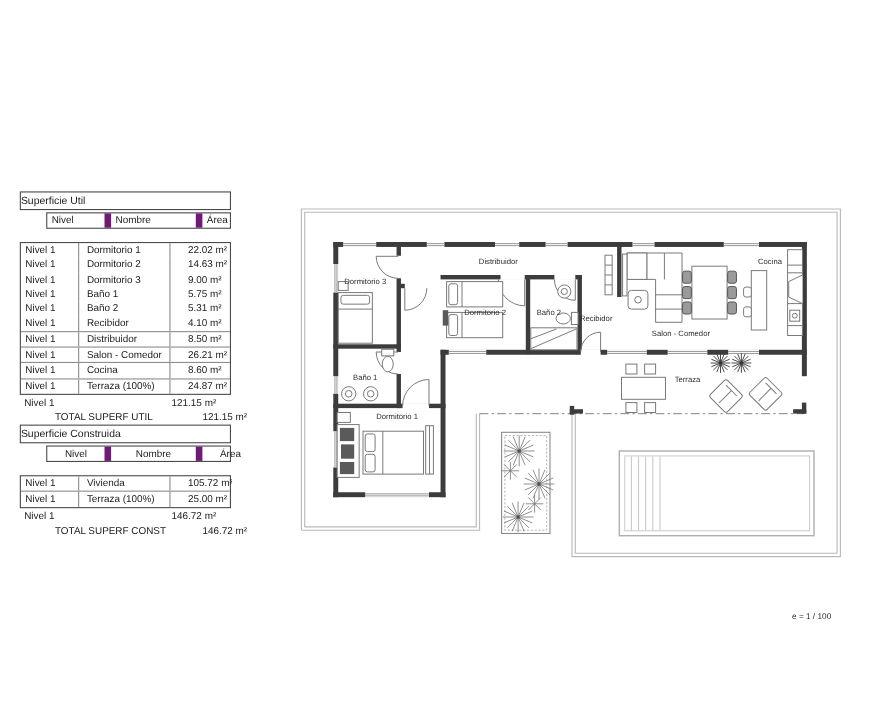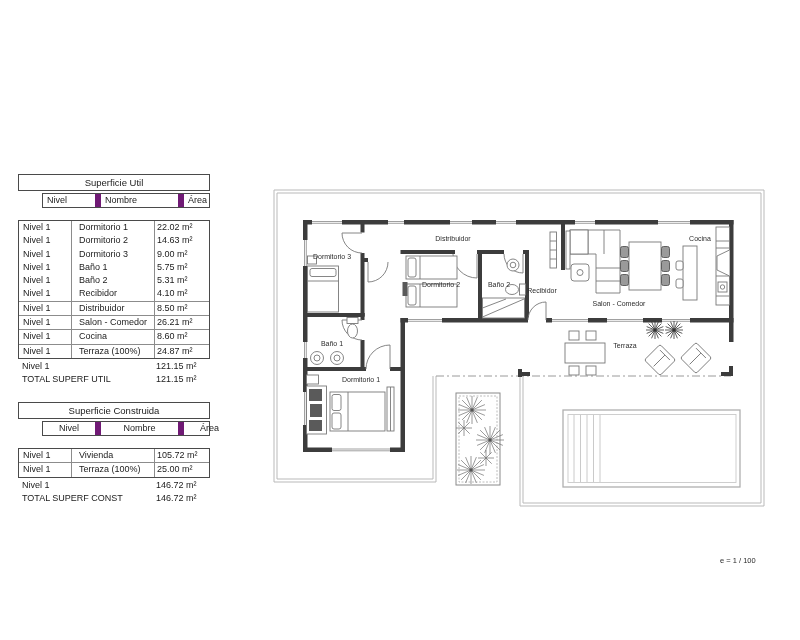--- a/index.html
+++ b/index.html
@@ -2,37 +2,37 @@
 <html><head>
 <meta charset="utf-8">
 <style>
   html,body{margin:0;padding:0;background:#fff;}
   body{width:800px;height:640px;font-family:"Liberation Sans",sans-serif;}
   .canvas{position:relative;width:800px;height:640px;background:#fff;overflow:hidden;}
   svg{position:absolute;left:0;top:0;}
 
   
   .stable{position:absolute;width:192px;font-size:9px;color:#1b1b1b;}
-  .t-title{border:1px solid #4a4a4a;height:15px;line-height:15px;text-align:center;font-size:9.5px;}
+  .t-title{border:1px solid #4a4a4a;height:15px;line-height:15px;text-align:left;font-size:9.5px;}
   .t-head{display:grid;grid-template-columns:52px 83px 57px;border:1px solid #4a4a4a;margin-top:2px;height:13px;line-height:13px;margin-left:24px;}
   .t-head>div{padding-left:4px;white-space:nowrap;}
   .t-head>div+div{border-left:6px solid #701a75;}
   .t-head.centered>div{padding-left:0;text-align:center;}
   .t-body{border:1px solid #4a4a4a;margin-top:12px;}
   .t-row{display:grid;grid-template-columns:52px 83px 57px;height:13.3px;line-height:13.3px;}
   .t-row>div{padding-left:4px;white-space:nowrap;overflow:hidden;}
   .t-row>div:nth-child(2){padding-left:7px;}
-  .t-row>div:nth-child(3){padding-left:2px;}
+  .t-row>div:nth-child(3){padding-left:16px;}
   .t-row>div+div{border-left:1px solid #8c8c8c;}
   #util-body .t-row:nth-of-type(n+7){border-top:1px solid #8c8c8c;}
   #cons-body .t-row+.t-row{border-top:1px solid #8c8c8c;}
   .t-sub{display:grid;grid-template-columns:52px 83px 57px;height:13px;line-height:13px;margin-top:1px;}
   .t-sub>div{padding-left:4px;}
   .t-sub>div:nth-child(3){padding-left:3px;}
-  .t-total{display:grid;grid-template-columns:135px 57px;height:13px;line-height:13px;}
+  .t-total{display:grid;grid-template-columns:135px 57px;height:13px;line-height:13px;margin-left:28px;}
   .t-total>div{padding-left:4px;white-space:nowrap;}
   .t-total>div:nth-child(2){padding-left:3px;}
 
   
   .rlabel{position:absolute;font-size:7px;color:#2b2b2b;white-space:nowrap;transform:translateX(-50%);}
   .scale-note{position:absolute;font-size:7.5px;color:#2b2b2b;white-space:nowrap;}
 </style>
 </head>
 <body>
 
@@ -393,21 +393,21 @@
       <div>Nivel 1</div>
       <div></div>
       <div>121.15 m²</div>
     </div>
     <div class="t-total">
       <div>TOTAL SUPERF UTIL</div>
       <div>121.15 m²</div>
     </div>
   </div>
 
-  <div class="stable" style="left:18px;top:402px;">
+  <div class="stable" style="left:18px;top:386px;">
     <div class="t-title">Superficie Construida</div>
     <div class="t-head centered">
       <div>Nivel</div>
       <div>Nombre</div>
       <div>Área</div>
     </div>
     <div class="t-body" id="cons-body">
 
         <div class="t-row">
           <div>Nivel 1</div>

